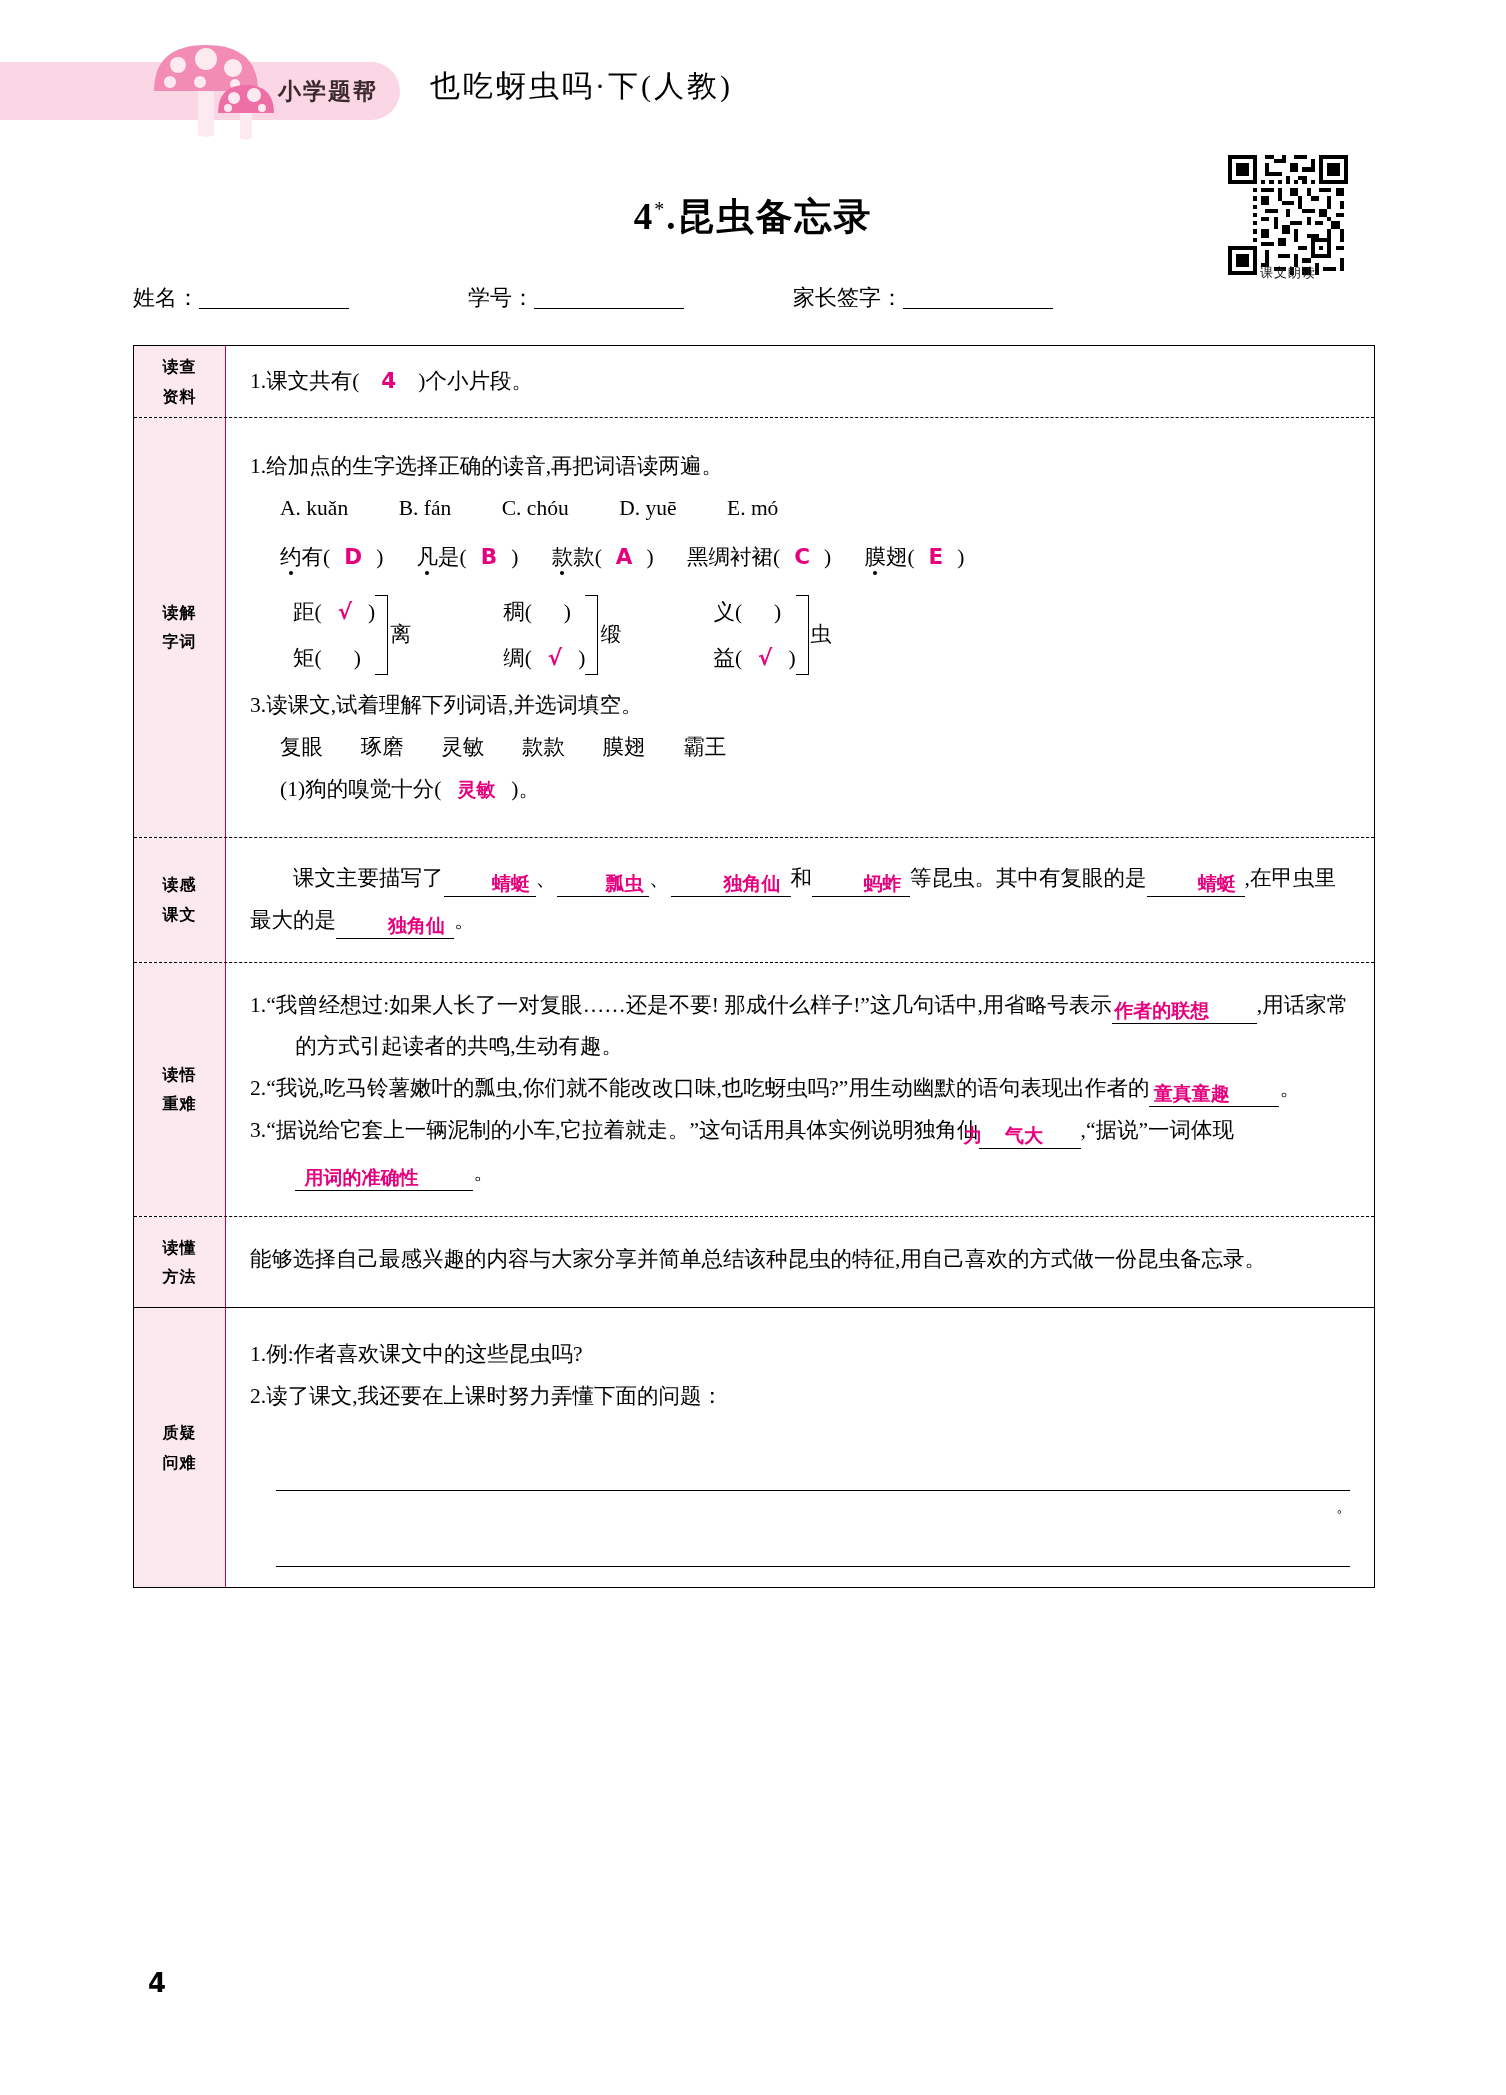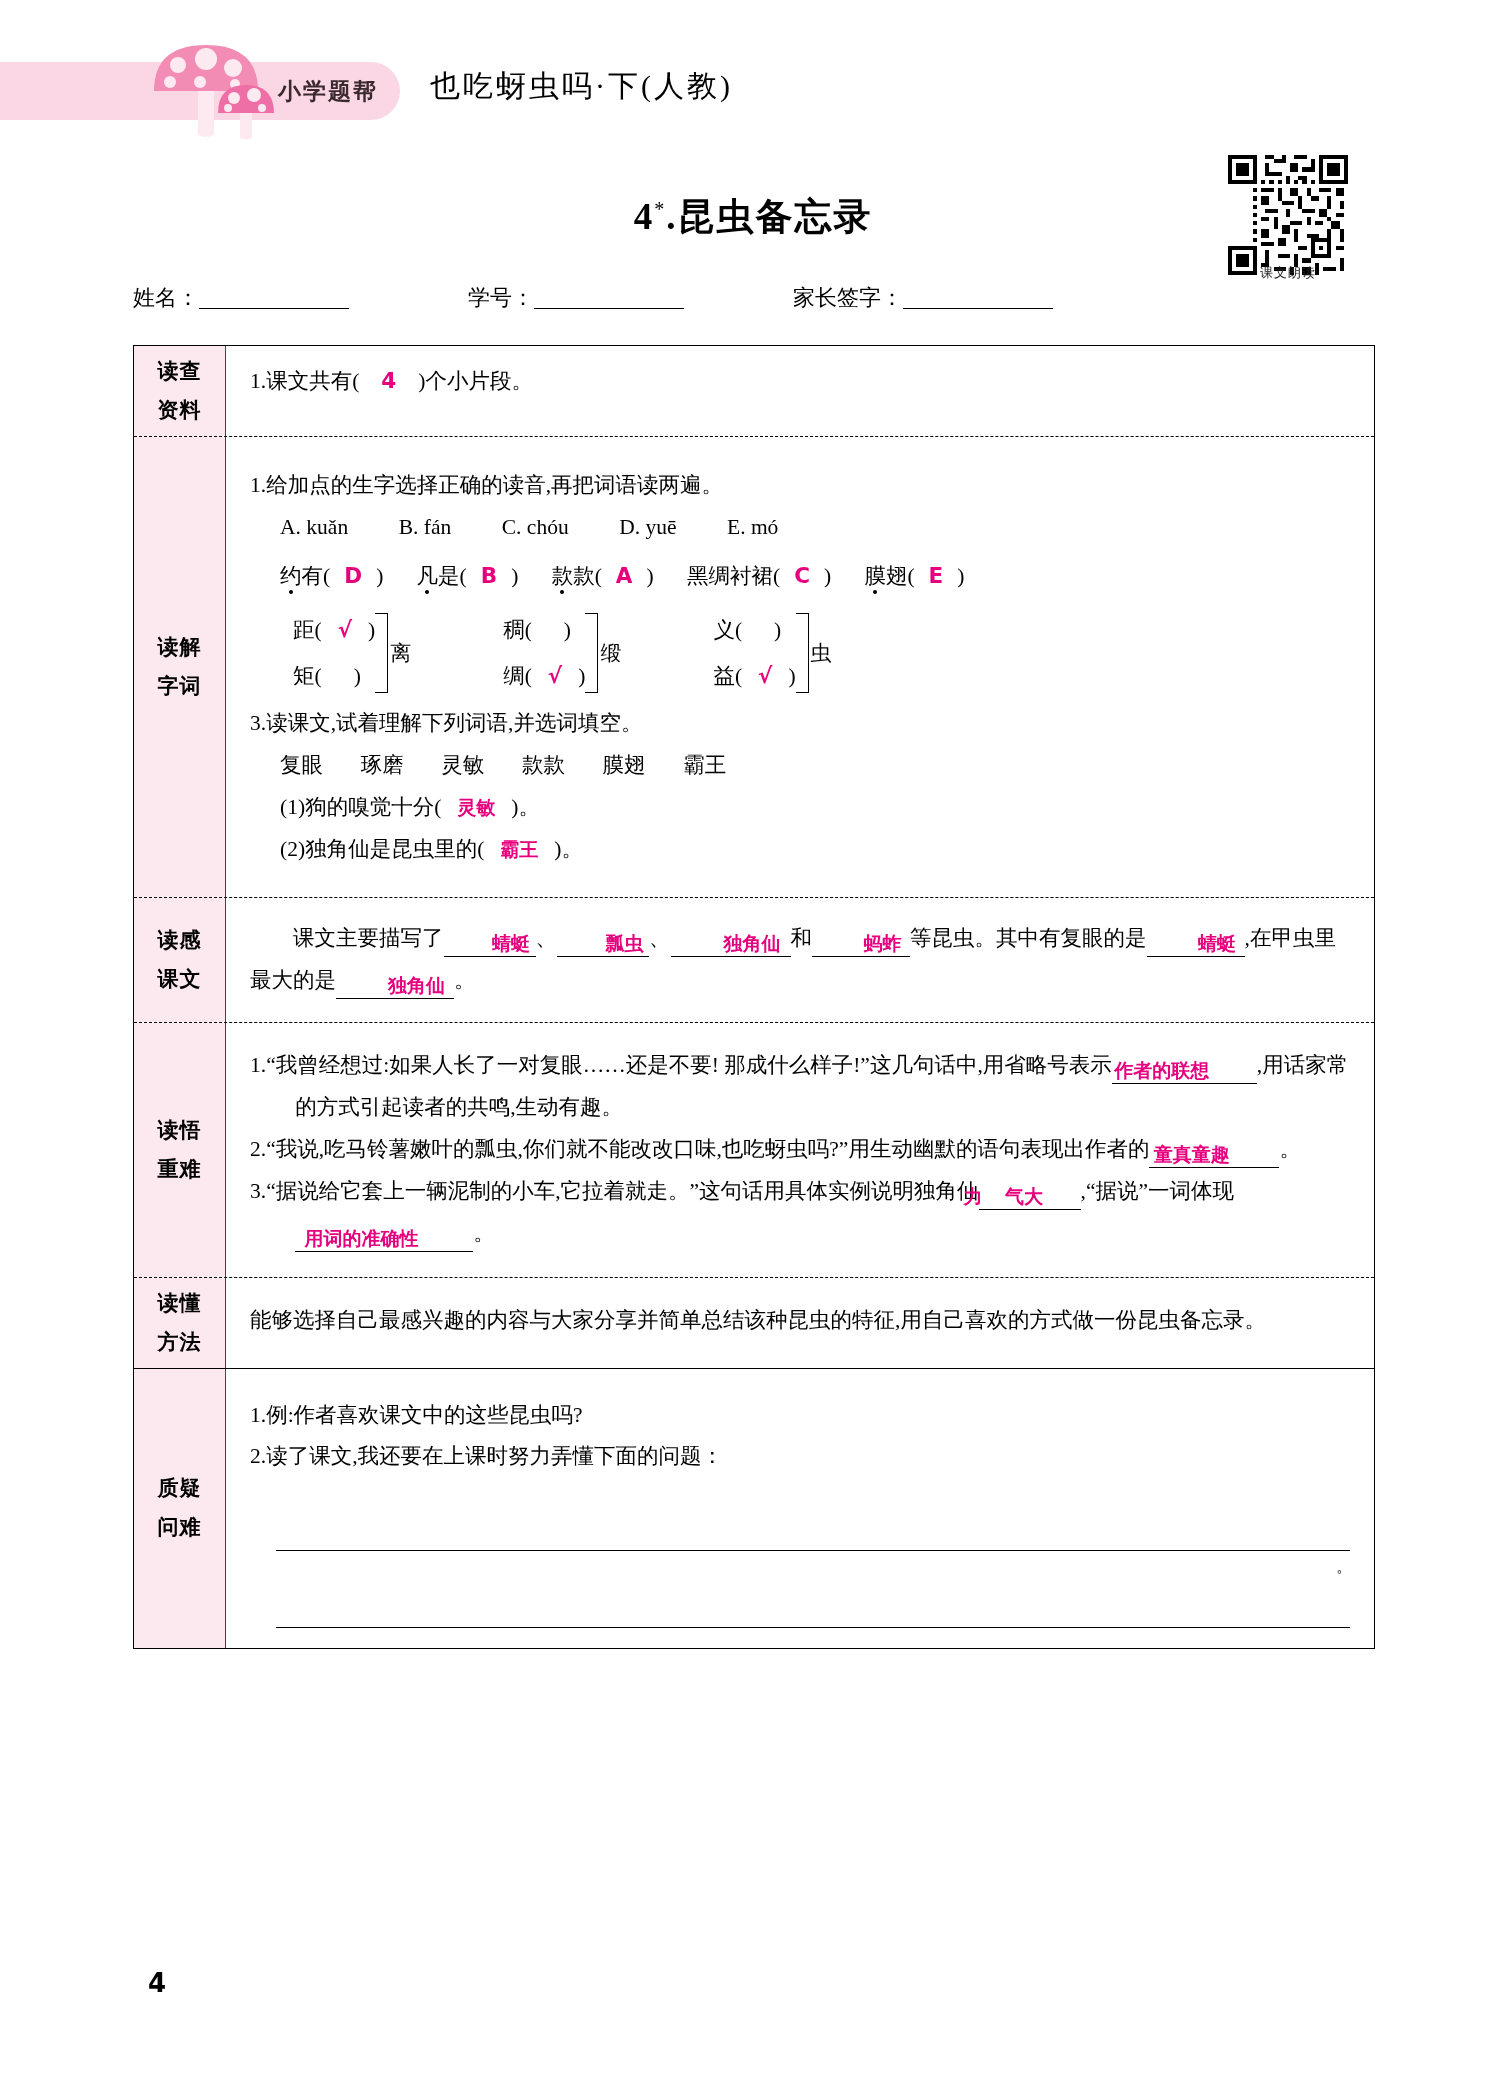--- a/index.html
+++ b/index.html
@@ -46,21 +46,21 @@
     border:1.7px solid #000;box-sizing:border-box;
   }
   .row{display:flex;align-items:stretch;}
   .row.dashed-bottom{border-bottom:1.7px dashed #000;}
   .row.solid-bottom{border-bottom:1.7px solid #000;}
   .lbl{
     width:92px;min-width:92px;background:#fbe9ef;
     border-right:1.7px solid #c7003f;
     display:flex;flex-direction:column;align-items:center;justify-content:center;
     font-family:"DejaVu Sans","Liberation Sans",sans-serif;
-    font-weight:bold;font-size:21px;line-height:1.85;letter-spacing:1px;
+    font-weight:bold;font-size:16px;line-height:1.85;letter-spacing:1px;
     padding:6px 0;box-sizing:border-box;color:#000;
   }
   .cell{flex:1;padding:14px 18px 14px 24px;box-sizing:border-box;font-size:21.5px;line-height:1.95;}
   .cell p{margin:0;}
   .ans{color:#e6007e;font-family:"DejaVu Sans","Liberation Sans",sans-serif;font-weight:bold;}
   .ans-hw{color:#e6007e;font-family:"DejaVu Sans","Liberation Sans",sans-serif;font-size:19px;font-weight:bold;}
   .blank{display:inline-block;border-bottom:1.5px solid #000;text-align:center;vertical-align:-5px;height:25px;line-height:25px;}
   .dotchar{position:relative;}
   .dotchar::after{
     content:"";position:absolute;left:50%;bottom:-6px;width:4px;height:4px;
@@ -299,21 +299,20 @@
       <p class="hang">3.读课文,试着理解下列词语,并选词填空。</p>
       <p class="wordbank" style="margin-left:1.4em;">
         <span>复眼</span>
         <span>琢磨</span>
         <span>灵敏</span>
         <span>款款</span>
         <span>膜翅</span>
         <span>霸王</span>
       </p>
       <p style="margin-left:1.4em;"><span>(1)狗的嗅觉十分(</span><span class="ans-hw" style="padding:0 16px;">灵敏</span><span>)。</span></p>
-      <p style="margin-left:1.4em;"><span>(2)独角仙是昆虫里的(</span><span class="ans-hw" style="padding:0 16px;">霸王</span><span>)。</span></p>
     </div>
   </div>
 
   <div class="row dashed-bottom">
     <div class="lbl">
       <span>读感</span>
       <span>课文</span>
     </div>
     <div class="cell" style="padding-top:20px;padding-bottom:20px;">
       <p style="text-indent:2em;">

